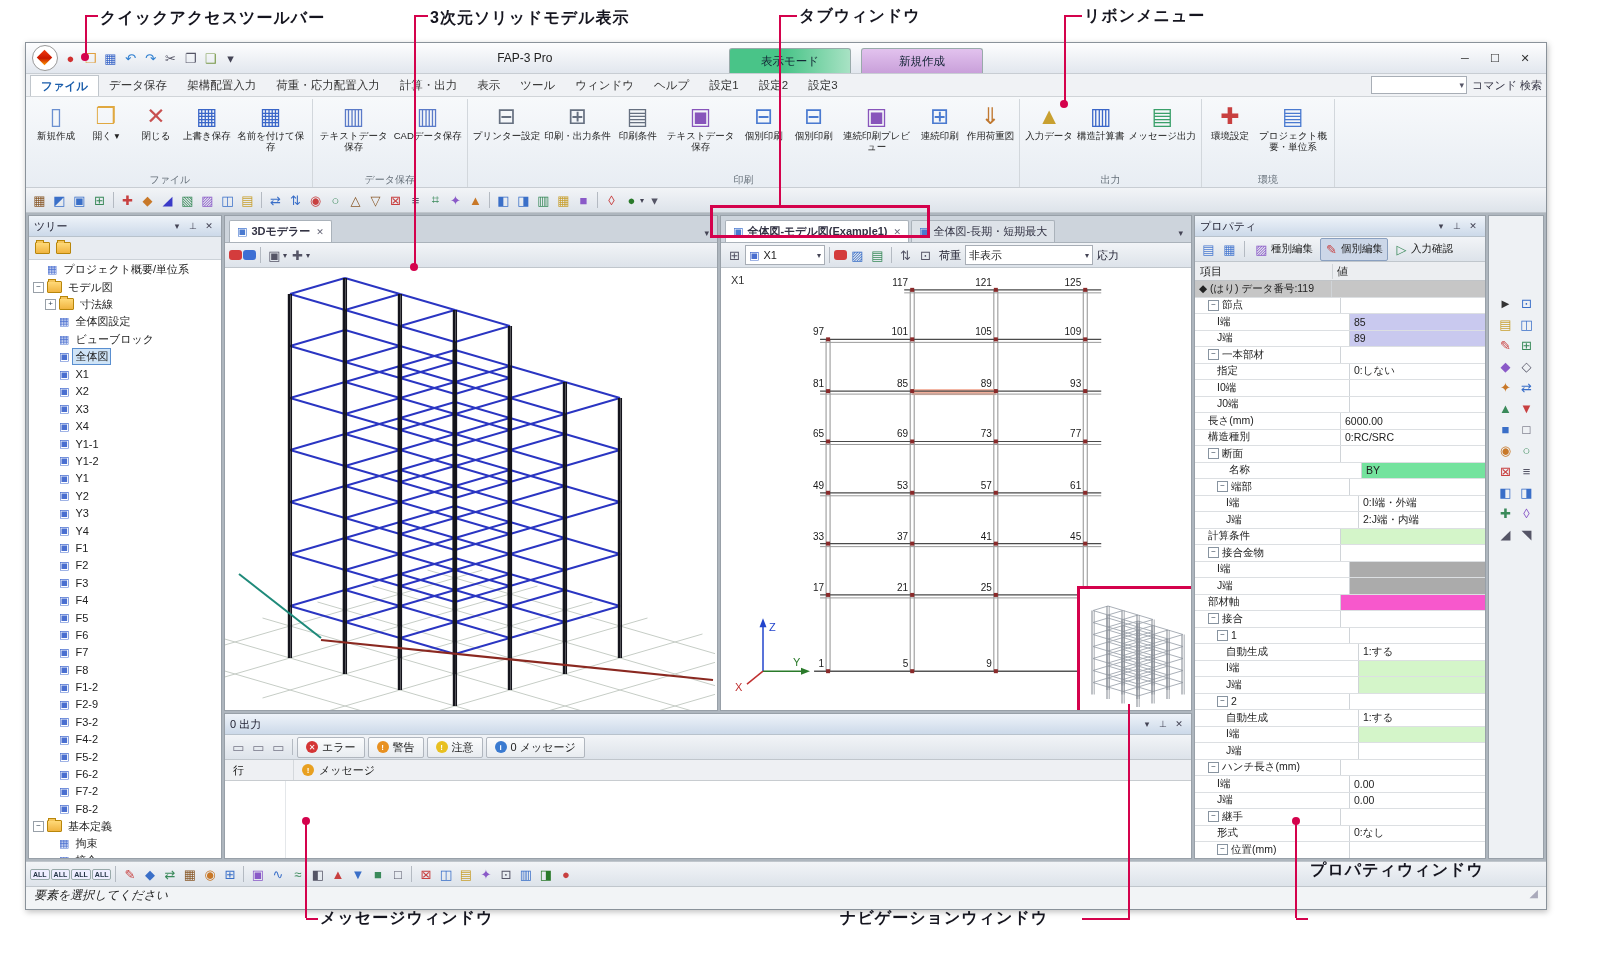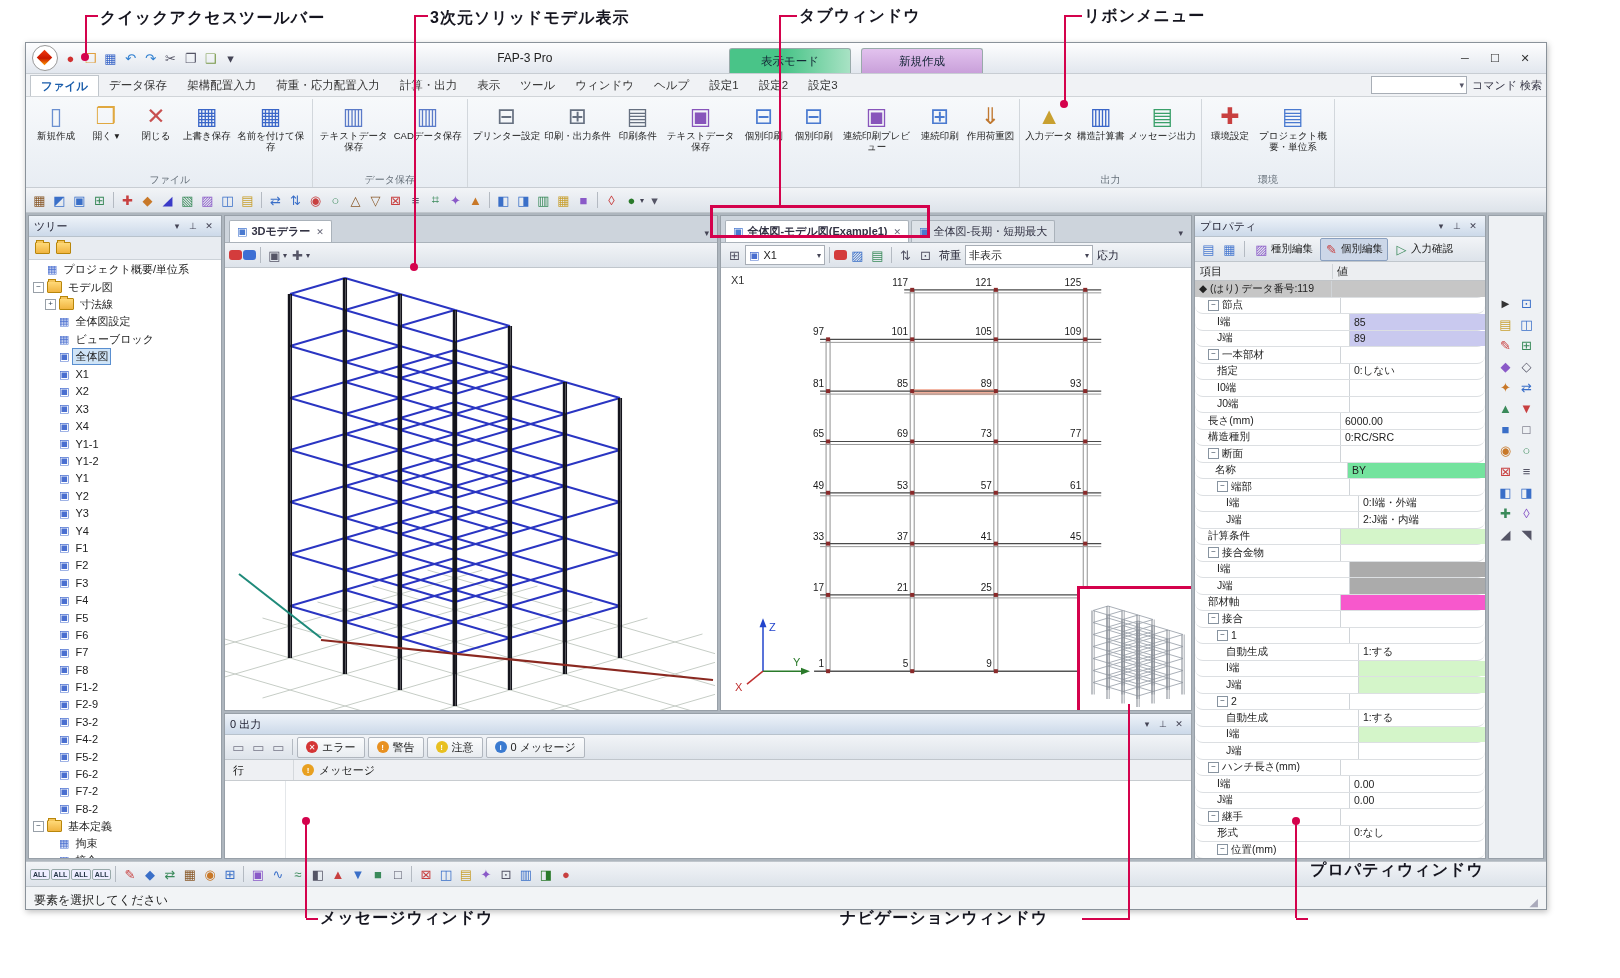--- a/index.html
+++ b/index.html
@@ -96,27 +96,27 @@
   
   .props{width:290px;flex:0 0 auto;}
   .pbar{height:24px;flex:0 0 auto;display:flex;align-items:center;gap:2px;padding:0 4px;background:linear-gradient(#f2f4f7,#dde3ea);border-bottom:1px solid #c0c6cc;}
   .pbtn{display:flex;align-items:center;gap:3px;font-size:10.5px;padding:1px 4px;border:1px solid transparent;border-radius:2px;white-space:nowrap;}
   .pbtn.pressed{background:#ccd7e8;border:1px solid #8aa0c0;}
   .pgrid-h{height:18px;flex:0 0 auto;display:flex;font-size:11px;background:#eceef1;border-bottom:1px solid #c0c4c8;align-items:center;}
   .pgrid-h .pl{font-weight:normal;}
   .pl{width:132px;flex:0 0 auto;border-right:1px solid #d0d4d8;display:flex;align-items:center;gap:3px;overflow:hidden;white-space:nowrap;}
   .pv{flex:1;display:flex;align-items:center;padding-left:4px;overflow:hidden;white-space:nowrap;}
   .prows{flex:1;background:#fff;overflow:hidden;}
-  .prow{height:15.5px;display:flex;font-size:10.5px;border-bottom:1px solid #dcdfe2;background:#fff;align-items:stretch;border-radius:8px;}
+  .prow{height:15.5px;display:flex;font-size:10.5px;border-bottom:1px solid #dcdfe2;background:#fff;align-items:stretch;}
   .mark{width:9px;height:9px;border:1px solid #8894a0;font-size:8px;line-height:7px;text-align:center;color:#345;background:#fff;flex:0 0 auto;}
   
   .rightstrip{width:54px;flex:0 0 auto;background:#eef1f4;border:1px solid #98a0a8;padding-top:78px;
               display:flex;flex-wrap:wrap;align-content:flex-start;gap:2px;justify-content:center;}
   
-  .statusbar{height:22px;flex:0 0 auto;background:#f2f4f6;border-top:1px solid #c0c6cc;display:flex;align-items:flex-end;font-size:12px;padding:0 8px;color:#222;}
+  .statusbar{height:22px;flex:0 0 auto;background:#f2f4f6;border-top:1px solid #c0c6cc;display:flex;align-items:flex-start;font-size:12px;padding:0 8px;color:#222;font-style:italic;}
   .grip{margin-left:auto;color:#aab;font-size:11px;}
 </style>
 </head>
 <body>
 
 <div class="stage">
 
   <div class="ann-label" style="left:100px;top:8px">クイックアクセスツールバー</div>
   <div class="ann-label" style="left:430px;top:8px">3次元ソリッドモデル表示</div>
   <div class="ann-label" style="left:799px;top:6px">タブウィンドウ</div>
@@ -273,20 +273,21 @@
             </div>
             <div class="rbtn">
               <div class="ricon" style="color: rgb(74, 122, 208);">⊞</div>
               <div>連続印刷</div>
             </div>
             <div class="rbtn">
               <div class="ricon" style="color: rgb(192, 120, 48);">⇓</div>
               <div>作用荷重図</div>
             </div>
           </div>
+          <div class="rgname">印刷</div>
         </div>
         <div class="rgroup">
           <div class="rbtns">
             <div class="rbtn">
               <div class="ricon" style="color: rgb(200, 160, 48);">▲</div>
               <div>入力データ</div>
             </div>
             <div class="rbtn">
               <div class="ricon" style="color: rgb(58, 102, 200);">▥</div>
               <div>構造計算書</div>
@@ -1206,21 +1207,21 @@
               <span class="pv">0:RC/SRC</span>
             </div>
             <div class="prow">
               <span class="pl" style="padding-left: 13px;">
                 <span class="mark">−</span>
                 <span>断面</span>
               </span>
               <span class="pv"></span>
             </div>
             <div class="prow">
-              <span class="pl" style="padding-left: 20px;">
+              <span class="pl" style="padding-left: 34px;">
                 <span>名称</span>
               </span>
               <span class="pv" style="background: rgb(116, 227, 158);">BY</span>
             </div>
             <div class="prow">
               <span class="pl" style="padding-left: 22px;">
                 <span class="mark">−</span>
                 <span>端部</span>
               </span>
               <span class="pv"></span>

